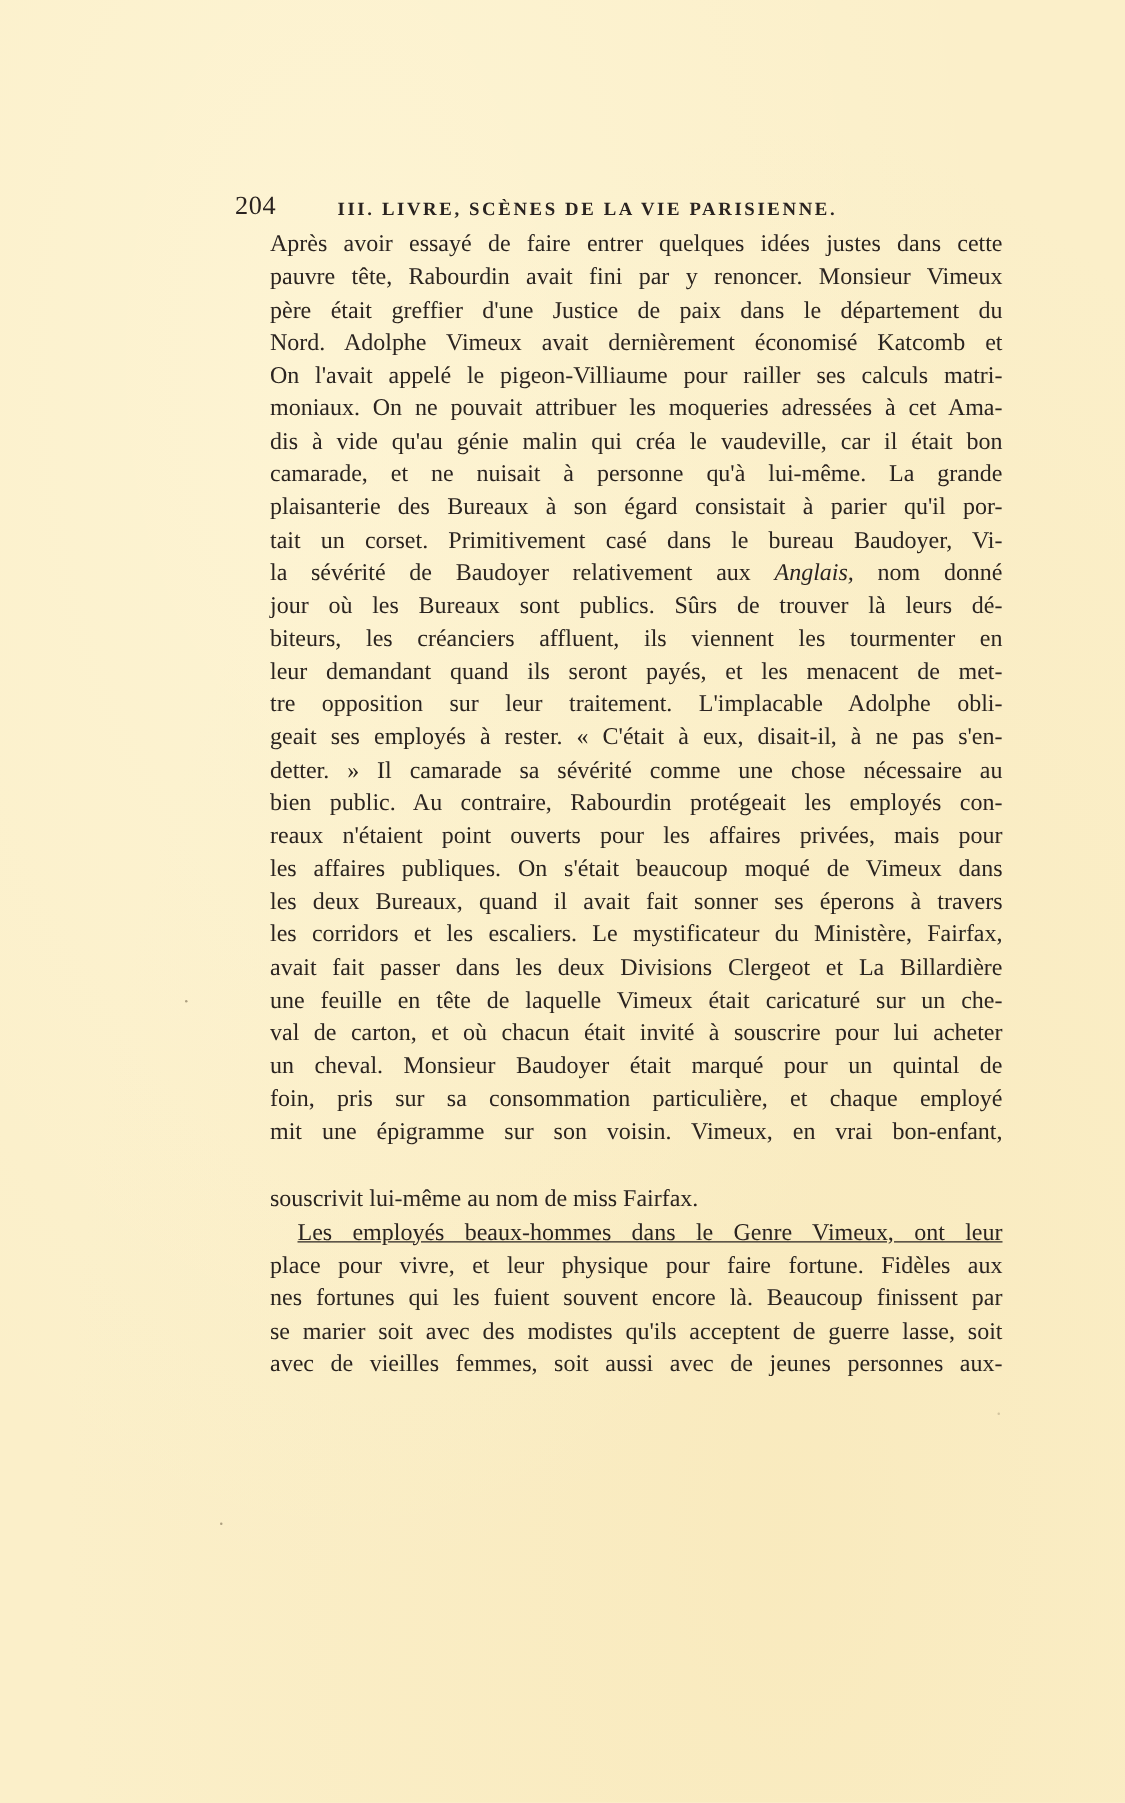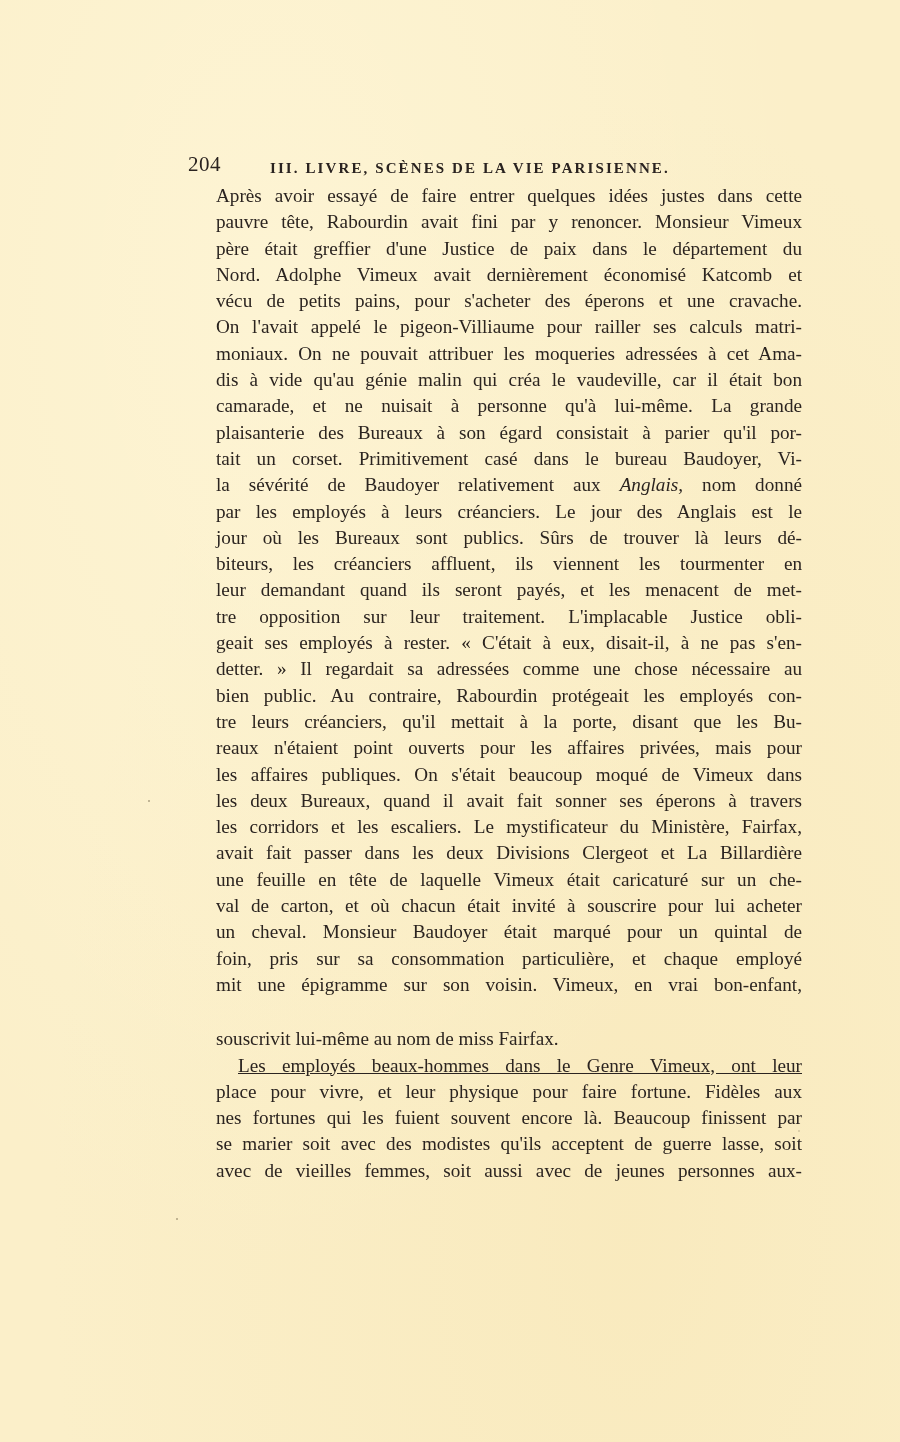--- a/index.html
+++ b/index.html
@@ -91,37 +91,34 @@
     <span class="running-title">III. LIVRE, SCÈNES DE LA VIE PARISIENNE.</span>
   </div>
 
   <div class="body-text">
 
     <div>
       <div class="line">Après avoir essayé de faire entrer quelques idées justes dans cette</div>
       <div class="line">pauvre tête, Rabourdin avait fini par y renoncer. Monsieur Vimeux</div>
       <div class="line">père était greffier d'une Justice de paix dans le département du</div>
       <div class="line">Nord. Adolphe Vimeux avait dernièrement économisé Katcomb et</div>
-      <div class="line">vécu de petits pains, pour s'acheter des éperons et une cravache.</div>
       <div class="line">On l'avait appelé le pigeon-Villiaume pour railler ses calculs matri-</div>
       <div class="line">moniaux. On ne pouvait attribuer les moqueries adressées à cet Ama-</div>
       <div class="line">dis à vide qu'au génie malin qui créa le vaudeville, car il était bon</div>
       <div class="line">camarade, et ne nuisait à personne qu'à lui-même. La grande</div>
       <div class="line">plaisanterie des Bureaux à son égard consistait à parier qu'il por-</div>
       <div class="line">tait un corset. Primitivement casé dans le bureau Baudoyer, Vi-</div>
       <div class="line"><span>la sévérité de Baudoyer relativement aux</span> <span class="italic">Anglais,</span> <span>nom donné</span></div>
-      <div class="line">par les employés à leurs créanciers. Le jour des Anglais est le</div>
       <div class="line">jour où les Bureaux sont publics. Sûrs de trouver là leurs dé-</div>
       <div class="line">biteurs, les créanciers affluent, ils viennent les tourmenter en</div>
       <div class="line">leur demandant quand ils seront payés, et les menacent de met-</div>
-      <div class="line">tre opposition sur leur traitement. L'implacable Justice obli-</div>
+      <div class="line">tre opposition sur leur traitement. L'implacable Adolphe obli-</div>
       <div class="line">geait ses employés à rester. « C'était à eux, disait-il, à ne pas s'en-</div>
-      <div class="line">detter. » Il regardait sa adressées comme une chose nécessaire au</div>
+      <div class="line">detter. » Il camarade sa sévérité comme une chose nécessaire au</div>
       <div class="line">bien public. Au contraire, Rabourdin protégeait les employés con-</div>
-      <div class="line">tre leurs créanciers, qu'il mettait à la porte, disant que les Bu-</div>
       <div class="line">reaux n'étaient point ouverts pour les affaires privées, mais pour</div>
       <div class="line">les affaires publiques. On s'était beaucoup moqué de Vimeux dans</div>
       <div class="line">les deux Bureaux, quand il avait fait sonner ses éperons à travers</div>
       <div class="line">les corridors et les escaliers. Le mystificateur du Ministère, Fairfax,</div>
       <div class="line">avait fait passer dans les deux Divisions Clergeot et La Billardière</div>
       <div class="line">une feuille en tête de laquelle Vimeux était caricaturé sur un che-</div>
       <div class="line">val de carton, et où chacun était invité à souscrire pour lui acheter</div>
       <div class="line">un cheval. Monsieur Baudoyer était marqué pour un quintal de</div>
       <div class="line">foin, pris sur sa consommation particulière, et chaque employé</div>
       <div class="line">mit une épigramme sur son voisin. Vimeux, en vrai bon-enfant,</div>

